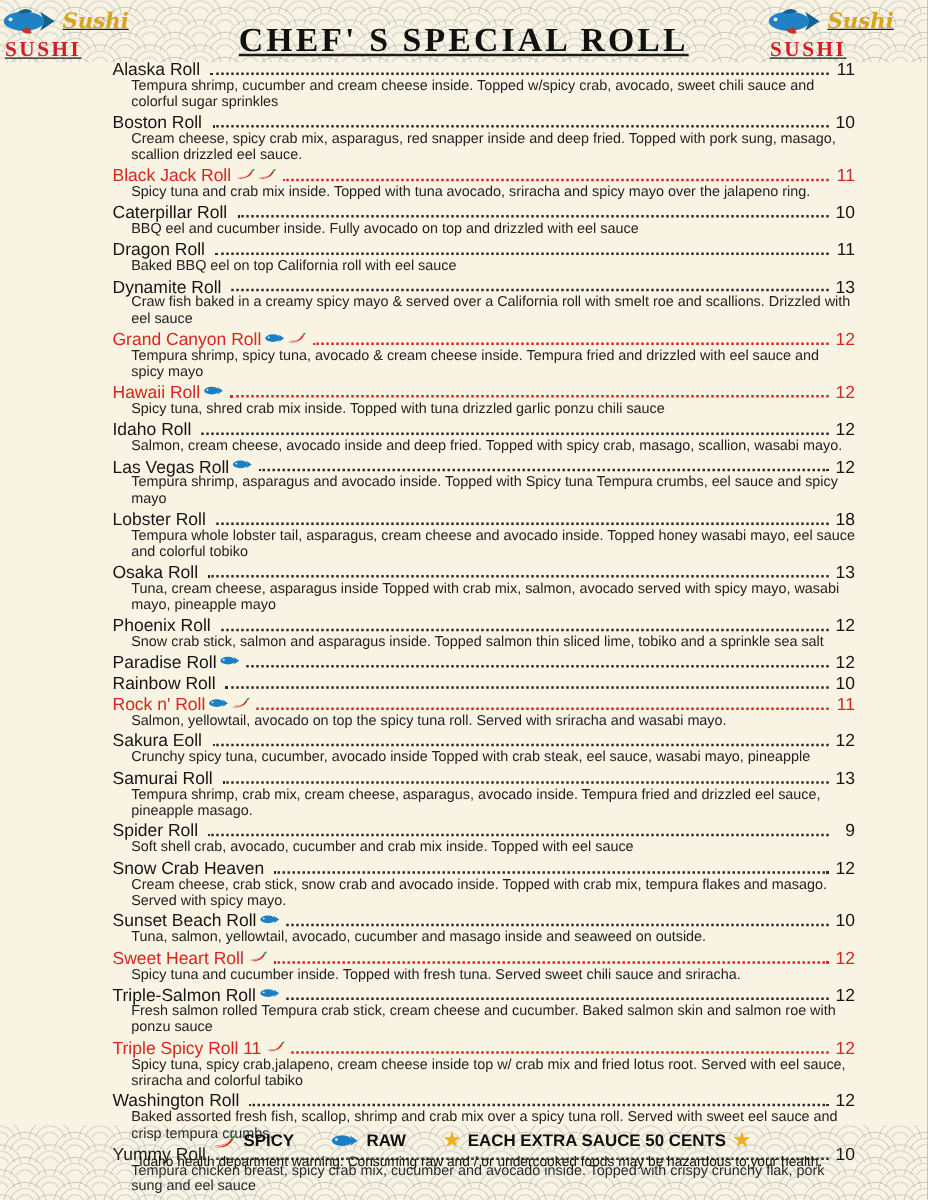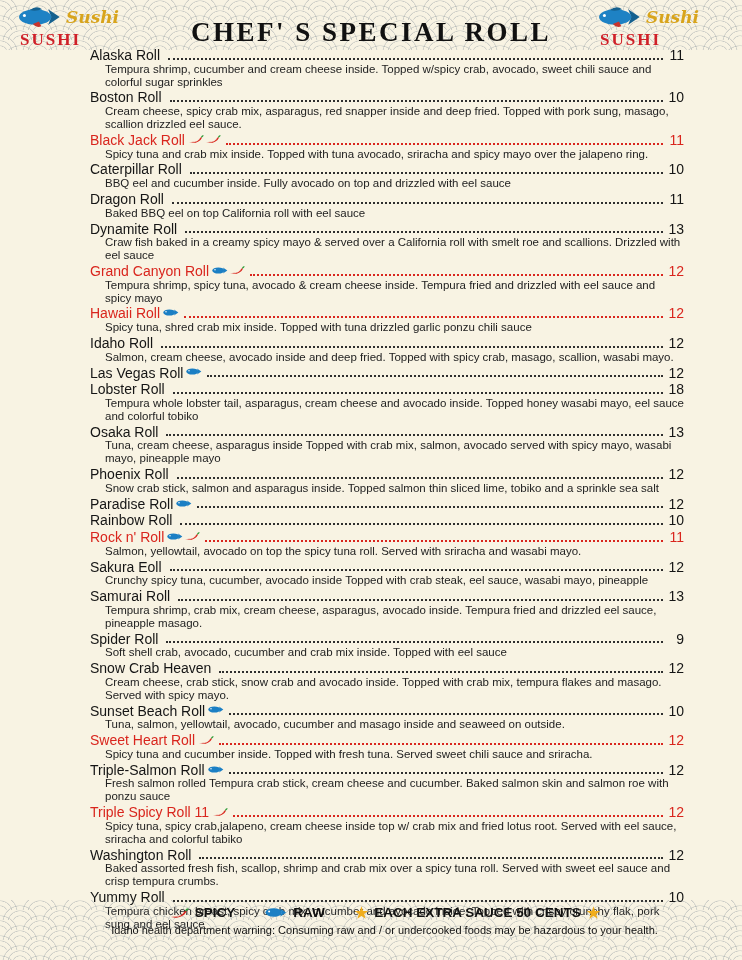--- a/index.html
+++ b/index.html
@@ -22,21 +22,21 @@
         transparent 11.5px, var(--ring) 12px, transparent 13px,
         transparent 16.5px, var(--ring) 17px, transparent 18px);
     background-size:40px 20px;
     background-position:0 0, 20px 10px;
   }
   .wave-band.top { top:0; height:50px; }
   .wave-band.bottom { bottom:0; height:60px; }
 
   .header {
     position:relative; z-index:1; display:flex; justify-content:space-between;
-    align-items:flex-start; padding:5px 16px 0; height:46px;
+    align-items:flex-start; padding:5px 0 0; height:46px;text-decoration:underline;
   }
   .brand { width:130px; }
   .brand-row { display:flex; align-items:center; gap:4px; }
   .fish-logo { flex:none; }
   .sushi-script {
     font-family:"DejaVu Serif", serif; font-style:italic; font-weight:bold;
     color:var(--gold); font-size:17px;
   }
   .sushi-caps {
     font-family:"Liberation Serif", serif; font-weight:bold; color:#cf2028;
@@ -234,20 +234,21 @@
               <svg width="16" height="9" viewBox="0 0 24 12">
                 <path d="M23 6 L16.5 1.5 L18.2 6 L16.5 10.5 Z" fill="#1b7fc4"></path>
                 <ellipse cx="9.5" cy="6" rx="9" ry="4.6" fill="#1b7fc4"></ellipse>
                 <circle cx="4.5" cy="5" r="1.1" fill="#fff"></circle>
               </svg>
             </span>
           </span>
       <span class="leader"></span>
       <span class="item-price">12</span>
     </div>
+    <div class="item-desc">Tempura shrimp, asparagus and avocado inside. Topped with Spicy tuna Tempura crumbs, eel sauce and spicy mayo</div>
   </div>
       <div class="item">
     <div class="item-head">
       <span class="item-name">Lobster Roll</span>
       <span class="item-icons"></span>
       <span class="leader"></span>
       <span class="item-price">18</span>
     </div>
     <div class="item-desc">Tempura whole lobster tail, asparagus, cream cheese and avocado inside. Topped honey wasabi mayo, eel sauce and colorful tobiko</div>
   </div>

